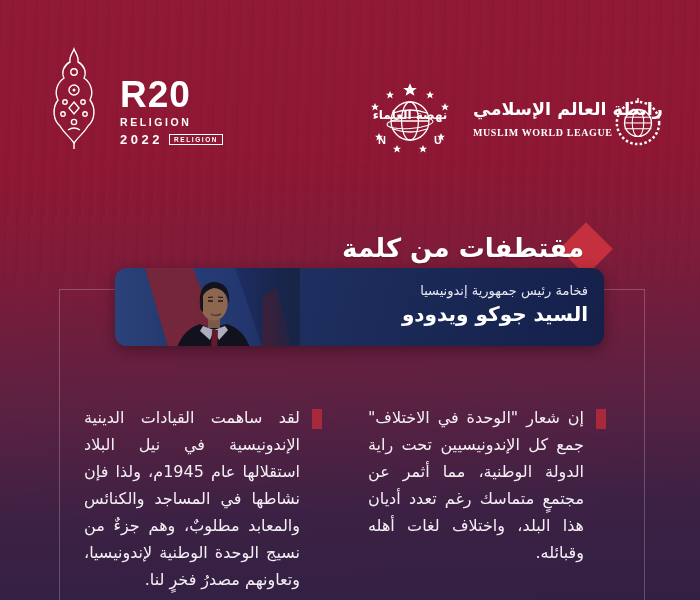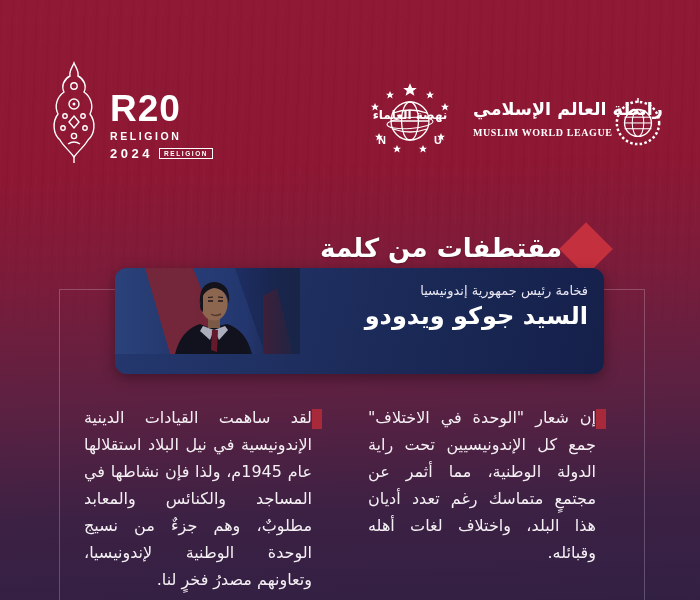--- a/index.html
+++ b/index.html
@@ -12,52 +12,52 @@
     position:absolute;left:0;top:0;right:0;height:340px;opacity:.5;pointer-events:none;
     background:repeating-linear-gradient(92deg,rgba(0,0,0,.06) 0 2px,transparent 2px 5px,rgba(255,255,255,.025) 5px 7px,transparent 7px 12px);
     -webkit-mask-image:linear-gradient(to bottom,#000 55%,transparent 100%);
     mask-image:linear-gradient(to bottom,#000 55%,transparent 100%);
   }
   .deco-outline{
     position:absolute;left:59px;top:289px;width:584px;height:340px;
     border:1px solid rgba(255,255,255,.22);z-index:1;
   }
   
-  .r20{position:absolute;left:48px;top:60px;display:flex;gap:10px;align-items:flex-start;z-index:2;}
+  .r20{position:absolute;left:48px;top:46px;display:flex;gap:20px;align-items:flex-start;z-index:2;}
   .r20 .ornament{display:block;}
   .r20-text{margin-top:32px;}
   .r20-title{font-family:"Liberation Sans",sans-serif;font-weight:bold;font-size:37px;line-height:34px;letter-spacing:1px;}
   .r20-country{font-family:"Liberation Sans",sans-serif;font-size:10.5px;letter-spacing:2.6px;margin-top:4px;font-weight:bold;}
   .r20-year-row{display:flex;align-items:center;gap:6px;margin-top:4px;}
   .r20-year{font-family:"Liberation Sans",sans-serif;font-size:13px;font-weight:bold;letter-spacing:3.5px;}
   .r20-badge{font-family:"Liberation Sans",sans-serif;font-size:6.5px;font-weight:bold;letter-spacing:1.6px;border:1px solid #fff;padding:1px 4px;}
   
   .nu{position:absolute;left:362px;top:82px;z-index:2;}
   
   .mwl{position:absolute;left:473px;top:94px;width:192px;height:62px;z-index:2;}
   .mwl-text{position:absolute;left:0;top:0;width:134px;text-align:center;}
   .mwl-arabic{font-size:17.5px;font-weight:bold;white-space:nowrap;line-height:30px;}
   .mwl-english{font-family:"Liberation Serif",serif;font-size:10px;font-weight:bold;letter-spacing:.6px;margin-top:3px;white-space:nowrap;text-align:center;}
   .mwl-emblem{position:absolute;left:140px;top:3px;}
   
   .diamond{position:absolute;left:567px;top:230px;width:38px;height:38px;background:#c5303e;transform:rotate(45deg);z-index:1;}
-  .heading{position:absolute;right:138px;top:233px;margin:0;font-size:26px;font-weight:bold;direction:rtl;z-index:3;text-shadow:0 1px 2px rgba(0,0,0,.25);}
+  .heading{position:absolute;right:116px;top:233px;margin:0;font-size:26px;font-weight:bold;direction:rtl;z-index:3;text-shadow:0 1px 2px rgba(0,0,0,.25);}
   
   .banner{
-    position:absolute;left:115px;top:268px;width:489px;height:106px;border-radius:12px;overflow:hidden;
+    position:absolute;left:115px;top:268px;width:489px;height:78px;border-radius:12px;overflow:hidden;
     background:linear-gradient(105deg,#253970 0%,#1b2a58 55%,#15204a 100%);z-index:2;
     box-shadow:0 4px 14px rgba(0,0,0,.35);
   }
   .photo{position:absolute;left:0;top:0;width:185px;height:86px;}
   .speaker-text{position:absolute;right:16px;top:15px;text-align:right;direction:rtl;}
   .speaker-title{font-size:13px;color:#e9e7f2;}
-  .speaker-name{font-size:24px;font-weight:bold;margin-top:4px;}
+  .speaker-name{font-size:20px;font-weight:bold;margin-top:4px;}
   
   .quotes{position:absolute;left:84px;top:404px;width:522px;display:flex;direction:rtl;gap:46px;z-index:2;}
-  .quote{flex:1;display:flex;align-items:flex-start;}
+  .quote{flex:1;display:flex;column-gap:12px;align-items:flex-start;}
   .bullet{flex:0 0 auto;width:10px;height:20px;background:#a7293a;margin-top:5px;}
   .quote p{margin:0;font-size:16px;line-height:27px;color:#f5f0f4;text-align:justify;}
 </style>
 </head>
 <body>
 
 <div class="canvas">
   <div class="texture"></div>
   <div class="deco-outline"></div>
 
@@ -73,21 +73,21 @@
       <circle cx="15" cy="68" r="2.2"></circle>
       <circle cx="37" cy="68" r="2.2"></circle>
       <circle cx="26" cy="76" r="2.6"></circle>
       <path d="M20,84 Q26,80 32,84"></path>
       <line x1="26" y1="97" x2="26" y2="103"></line>
     </svg>
     <div class="r20-text">
       <div class="r20-title">R20</div>
       <div class="r20-country">RELIGION</div>
       <div class="r20-year-row">
-        <span class="r20-year">2024</span>
+        <span class="r20-year">2022</span>
         <span class="r20-badge">RELIGION</span>
       </div>
     </div>
   </div>
 
   <svg class="nu" width="96" height="78" viewBox="0 0 96 78">
     <defs>
       <path id="st" d="M0,-4 L1.2,-1.2 4,-1.2 1.8,0.6 2.6,3.4 0,1.7 -2.6,3.4 -1.8,0.6 -4,-1.2 -1.2,-1.2 Z" fill="#ffffff"></path>
     </defs>
     <use href="#st" transform="translate(48,8) scale(1.7)"></use>

